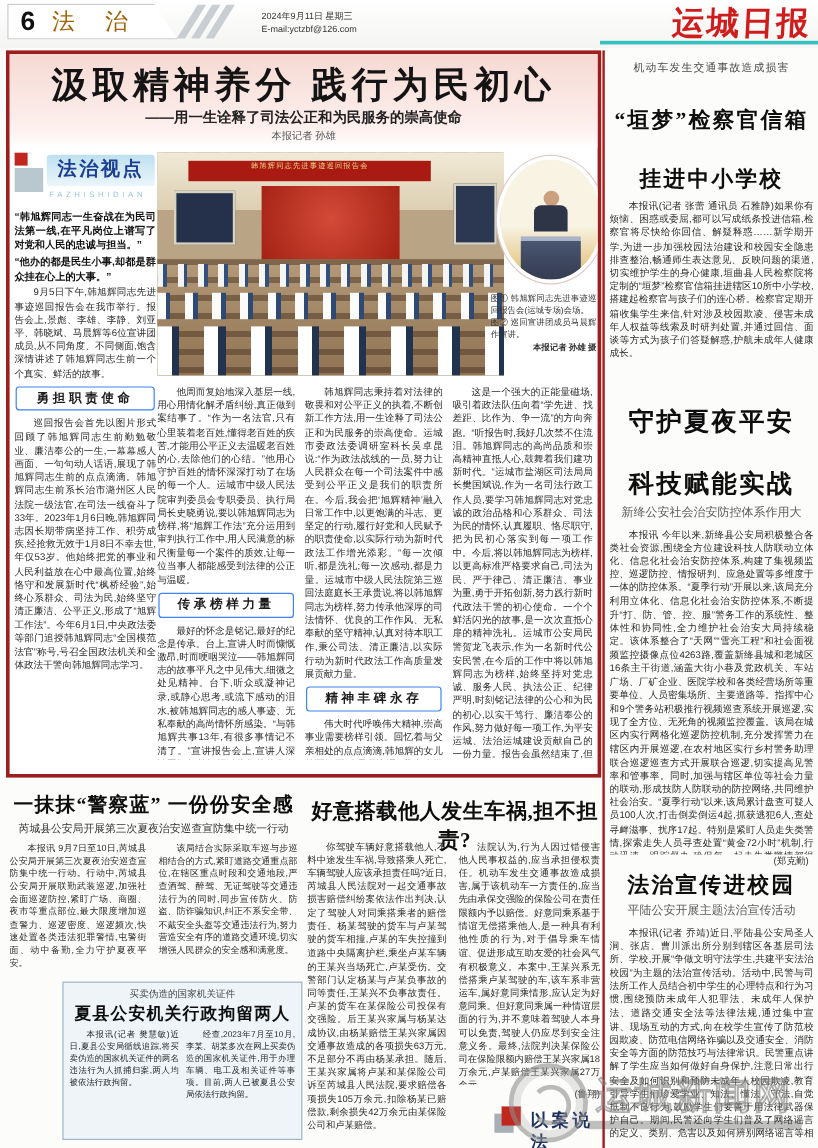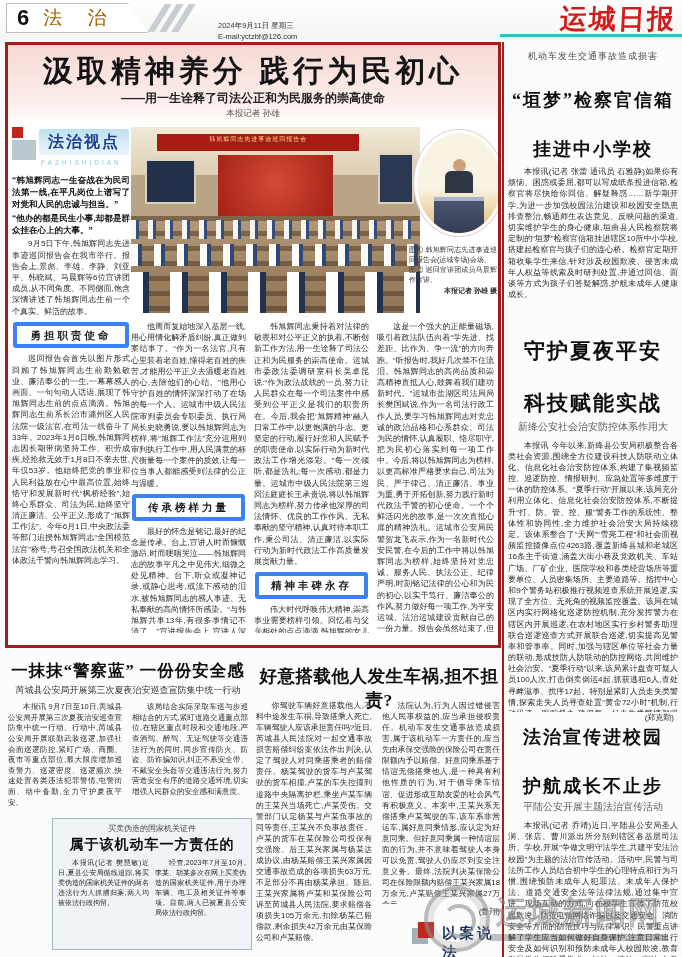--- a/index.html
+++ b/index.html
@@ -8,38 +8,38 @@
   .abs{position:absolute;}
   
   #header{left:0;top:0;width:682px;height:40px;
     background:linear-gradient(#ffffff,#f4f4f2);}
   .page-badge{left:6px;top:3px;width:142px;height:30px;background:#fff;
     border:1px solid #b9bec2;clip-path:polygon(0 0,86% 0,100% 100%,0 100%);
     display:flex;align-items:center;padding-left:10px;box-sizing:border-box;}
   .page-num{font-size:22px;font-weight:900;color:#111;margin-right:14px;}
   .page-sec{font-size:19px;font-weight:400;letter-spacing:10px;color:#a16207;}
   .slash{top:4px;width:7px;height:28px;background:#c9ced3;transform:skewX(-32deg);}
-  .dateline{left:218px;top:8px;font-size:7.5px;line-height:1.5;color:#333;margin-top:12px;}
+  .dateline{left:218px;top:8px;font-size:7.5px;line-height:1.5;color:#333;}
   .masthead{right:6px;top:1px;font-family:"Liberation Serif",serif;font-weight:900;
     font-size:27px;color:#cf1d1d;letter-spacing:2px;transform:skewX(-3deg);}
   .teal-bar{left:500px;top:34px;width:182px;height:3px;background:#35bfbf;}
   
   #main-box{left:5px;top:42px;width:490px;height:600px;border:3px solid #9e1d1d;
     background:#fff;overflow:hidden;}
   .headline-area{left:0;top:0;width:490px;height:78px;
     background:linear-gradient(180deg,#f6d9d3,#fdf0ee 80%,#ffffff);text-align:center;}
   .headline{position:absolute;left:0;top:6px;width:100%;font-size:30px;font-weight:900;
     letter-spacing:4px;color:#141414;}
   .feature-sub{position:absolute;left:0;top:45px;width:100%;font-size:12px;font-weight:700;color:#222;}
   .feature-byline{position:absolute;left:0;top:63px;width:100%;font-size:8.5px;color:#555;}
   
   .col{overflow:hidden;text-align:justify;font-size:8px;line-height:1.4;color:#2a2a2a;}
   .col p{margin:0 0 2px;text-indent:2em;}
   .col p.noind{text-indent:0;}
-  .subhead{border:4px solid #3b82f6;border-radius:3px;text-align:center;font-weight:700;
+  .subhead{border:1px solid #3b82f6;border-radius:3px;text-align:center;font-weight:700;
     font-size:10.5px;letter-spacing:3px;color:#1c1c1c;padding:2px 0;margin:5px 1px;}
   .vp-col{left:4px;top:82px;width:118px;height:506px;}
   .vq{font-weight:700;color:#101010;font-size:8.5px;}
   .vp-badge{position:relative;width:118px;height:44px;margin-bottom:4px;}
   .vp-red-sq{position:absolute;left:0;top:0;width:11px;height:11px;background:#c1271d;}
   .vp-thumb{position:absolute;left:0;top:13px;width:24px;height:20px;background:#b9c8cf;}
   .vp-panel{position:absolute;left:27px;top:2px;width:90px;height:26px;border-radius:3px;
     background:linear-gradient(180deg,#bfe0ef,#eaf6fb);display:flex;align-items:center;justify-content:center;
     font-size:16px;font-weight:900;color:#1d3f92;letter-spacing:2px;}
   .vp-pinyin{position:absolute;left:29px;top:31px;font-size:6.5px;letter-spacing:3px;color:#93c6db;}
@@ -219,39 +219,38 @@
     <div class="r-title t21">科技赋能实战</div>
     <div class="r-subtitle">新绛公安社会治安防控体系作用大</div>
     <div class="r-body" style="height:272px;">
       <p>本报讯 今年以来,新绛县公安局积极整合各类社会资源,围绕全方位建设科技人防联动立体化、信息化社会治安防控体系,构建了集视频监控、巡逻防控、情报研判、应急处置等多维度于一体的防控体系。“夏季行动”开展以来,该局充分利用立体化、信息化社会治安防控体系,不断提升“打、防、管、控、服”警务工作的系统性、整体性和协同性,全力维护社会治安大局持续稳定。该体系整合了“天网”“雪亮工程”和社会面视频监控摄像点位4263路,覆盖新绛县城和老城区16条主干街道,涵盖大街小巷及党政机关、车站广场、厂矿企业、医院学校和各类经营场所等重要单位、人员密集场所、主要道路等。指挥中心和9个警务站积极推行视频巡查系统开展巡逻,实现了全方位、无死角的视频监控覆盖。该局在城区内实行网格化巡逻防控机制,充分发挥警力在辖区内开展巡逻,在农村地区实行乡村警务助理联合巡逻巡查方式开展联合巡逻,切实提高见警率和管事率。同时,加强与辖区单位等社会力量的联动,形成技防人防联动的防控网络,共同维护社会治安。“夏季行动”以来,该局累计盘查可疑人员100人次,打击倒卖倒运4起,抓获逃犯6人,查处寻衅滋事、扰序17起。特别是紧盯人员走失类警情,探索走失人员寻查处置“黄金72小时”机制,行动迅速、跟踪督办,确保每一起走失类警情都得到及时受理、高效处置。“夏季行动”以来,该局累计帮助快速寻回走失老人、走失儿童18人,找回丢失物品35件。</p>
     </div>
     <div class="art-byline">(郑克勤)</div>
   </div>
 
   <div class="r-art abs" style="top:700px;">
     <div class="r-title t18">法治宣传进校园</div>
-    <div class="r-title t18">护航成长不止步</div>
     <div class="r-subtitle">平陆公安开展主题法治宣传活动</div>
     <div class="r-body" style="height:180px;">
       <p>本报讯(记者 乔靖)近日,平陆县公安局圣人涧、张店、曹川派出所分别到辖区各基层司法所、学校,开展“争做文明守法学生,共建平安法治校园”为主题的法治宣传活动。活动中,民警与司法所工作人员结合初中学生的心理特点和行为习惯,围绕预防未成年人犯罪法、未成年人保护法、道路交通安全法等法律法规,通过集中宣讲、现场互动的方式,向在校学生宣传了防范校园欺凌、防范电信网络诈骗以及交通安全、消防安全等方面的防范技巧与法律常识。民警重点讲解了学生应当如何做好自身保护,注意日常出行安全及如何识别和预防未成年人校园欺凌,教育引导学生们珍爱学业、知法、懂法、守法,自觉抵制不良行为,鼓励学生们要善于用法律武器保护自己。期间,民警还向学生们普及了网络谣言的定义、类别、危害以及如何辨别网络谣言等相关知识,呼吁大家文明上网,自觉抵制网络谣言。</p>
     </div>
   </div>
 
   <div class="b-title bl-title abs">一抹抹“警察蓝” 一份份安全感</div>
   <div class="bl-sub abs">芮城县公安局开展第三次夏夜治安巡查宣防集中统一行动</div>
   <div class="mini blc1 abs">
     <p>本报讯 9月7日至10日,芮城县公安局开展第三次夏夜治安巡查宣防集中统一行动。行动中,芮城县公安局开展联勤武装巡逻,加强社会面巡逻防控,紧盯广场、商圈、夜市等重点部位,最大限度增加巡查警力、巡逻密度、巡逻频次,快速处置各类违法犯罪警情,屯警街面、动中备勤,全力守护夏夜平安。</p>
   </div>
   <div class="mini blc2 abs">
     <p>该局结合实际采取车巡与步巡相结合的方式,紧盯道路交通重点部位,在辖区重点时段和交通地段,严查酒驾、醉驾、无证驾驶等交通违法行为的同时,同步宣传防火、防盗、防诈骗知识,纠正不系安全带、不戴安全头盔等交通违法行为,努力营造安全有序的道路交通环境,切实增强人民群众的安全感和满意度。</p>
   </div>
 
   <div class="box-art abs">
     <div class="box-kicker">买卖伪造的国家机关证件</div>
-    <div class="box-title">属于该机动车一方责任的</div>
+    <div class="box-title">夏县公安机关行政拘留两人</div>
     <div class="box-cols">
       <div class="box-col">
         <p>本报讯(记者 樊慧敏)近日,夏县公安局循线追踪,将买卖伪造的国家机关证件的两名违法行为人抓捕归案,两人均被依法行政拘留。</p>
       </div>
       <div class="box-col">
         <p>经查,2023年7月至10月,李某、胡某多次在网上买卖伪造的国家机关证件,用于办理车辆、电工及相关证件等事项。目前,两人已被夏县公安局依法行政拘留。</p>
       </div>
     </div>
   </div>
 

